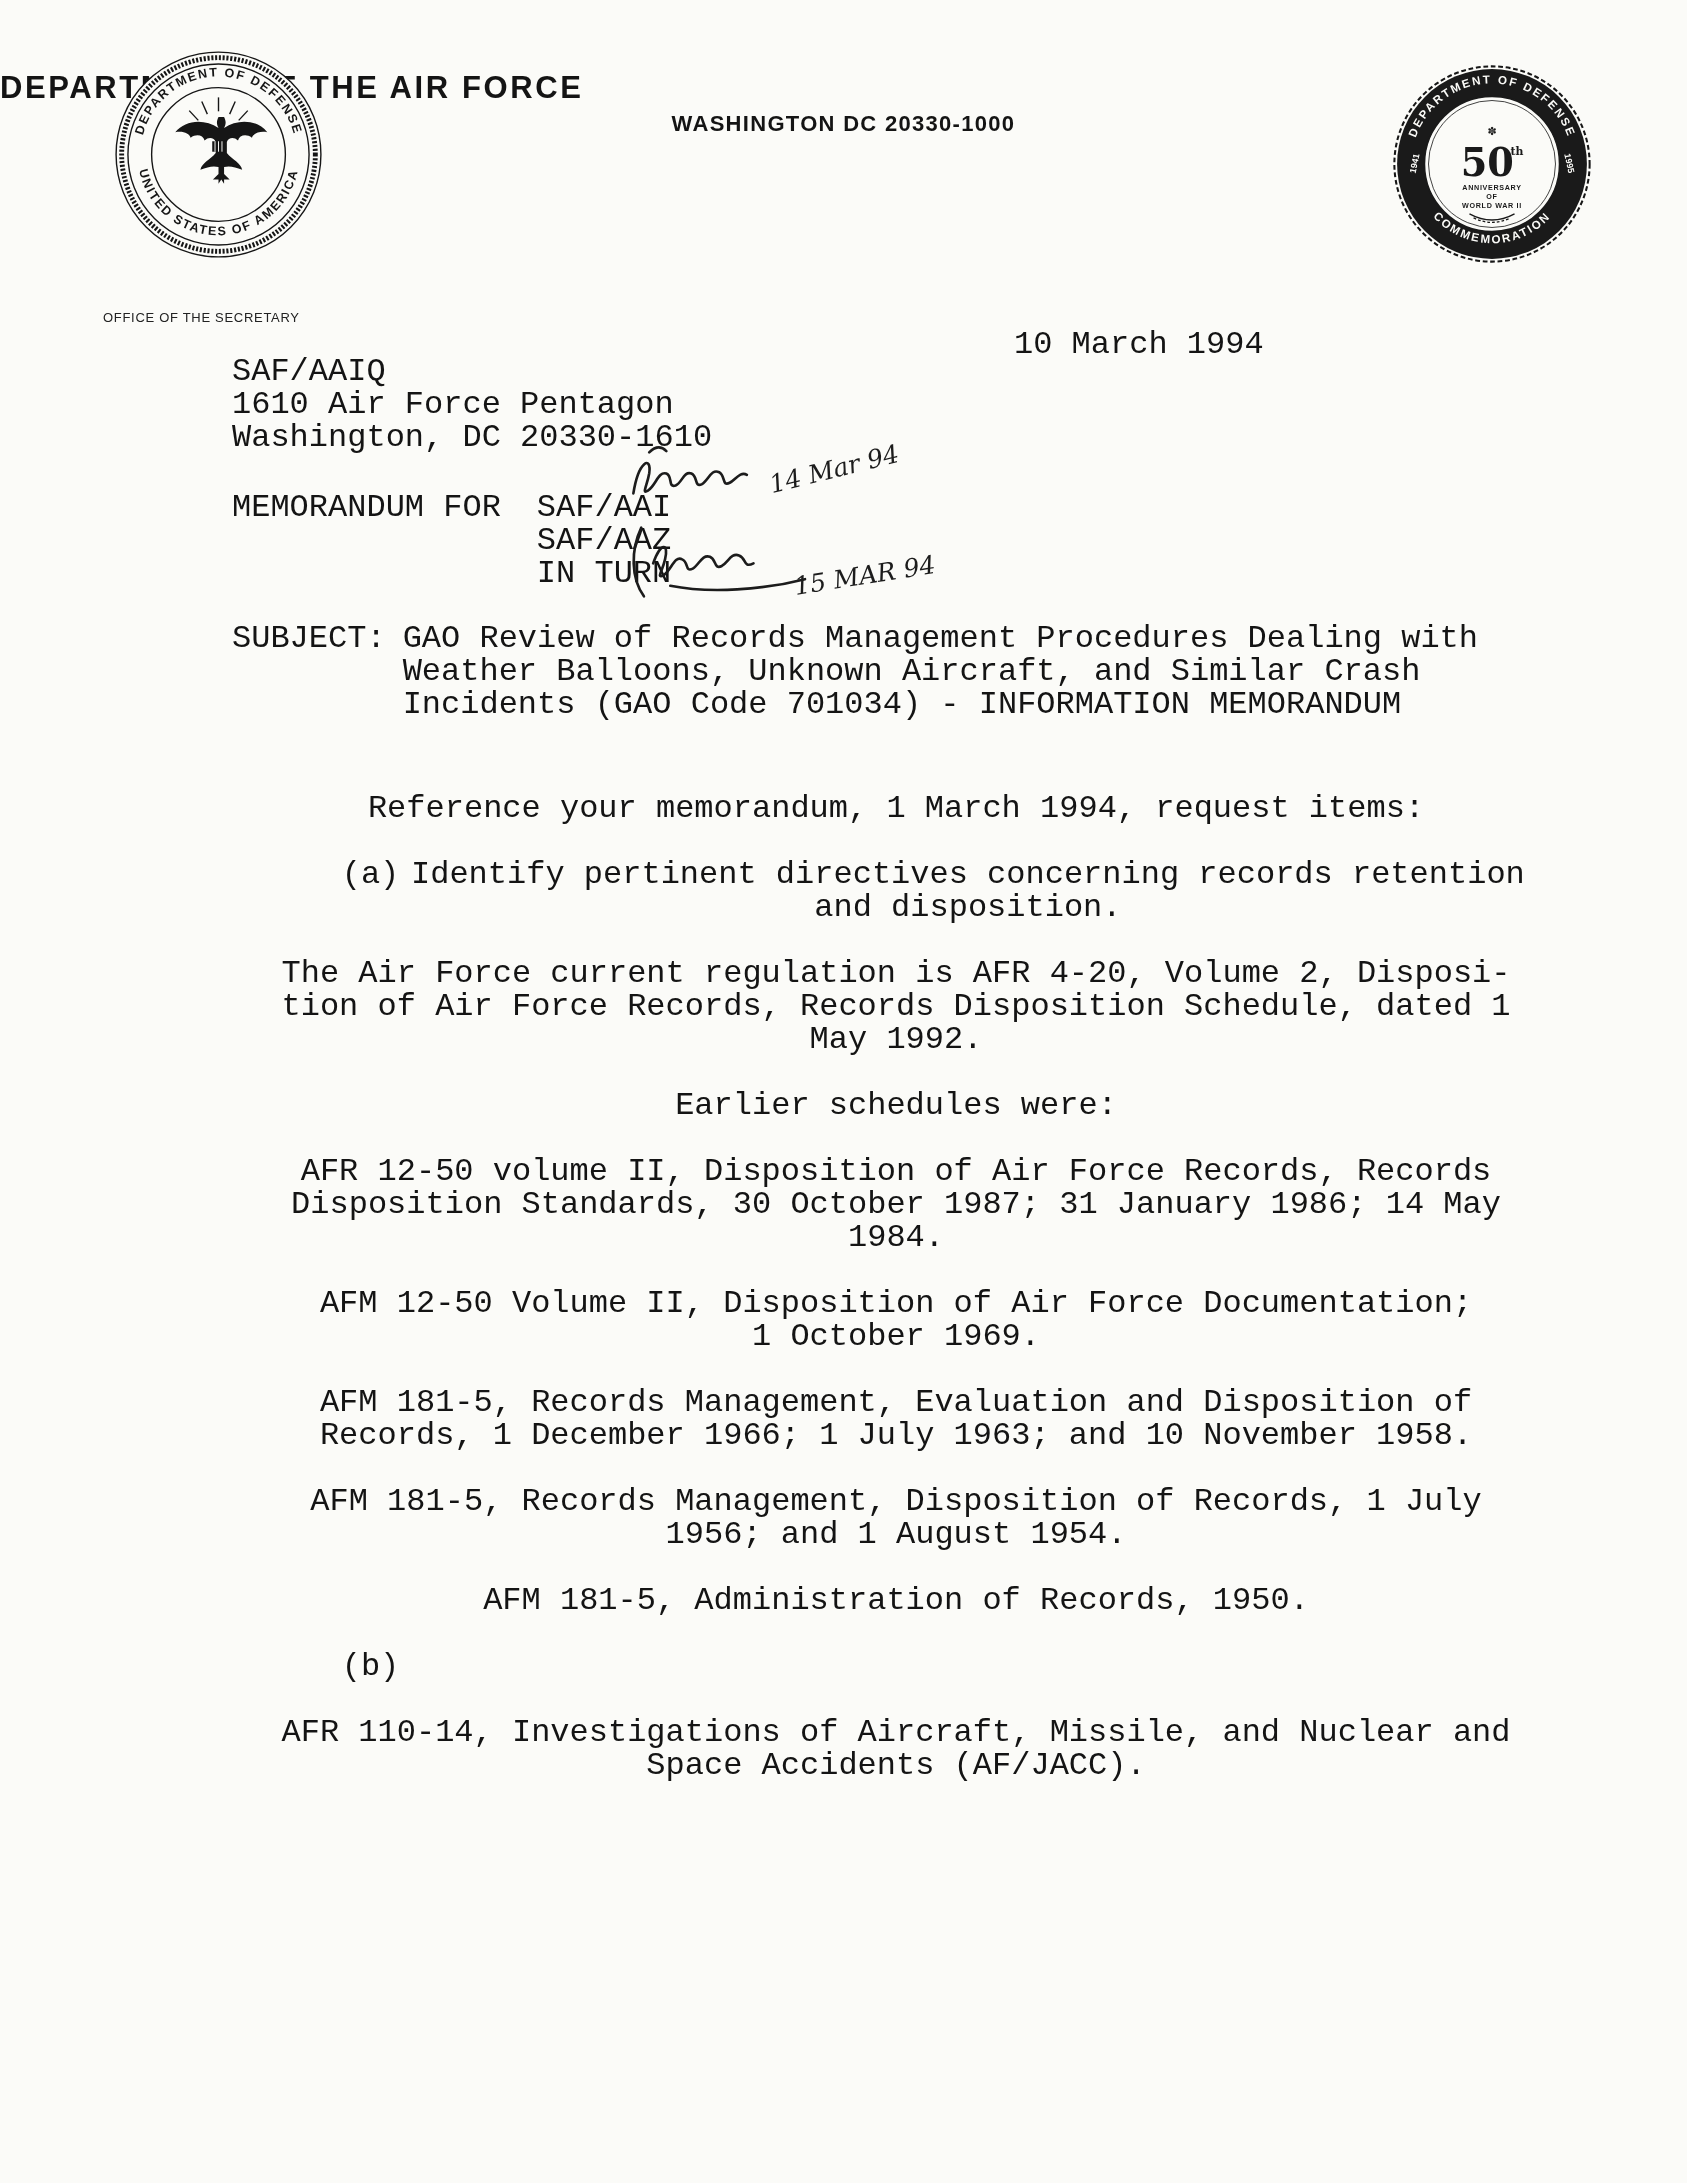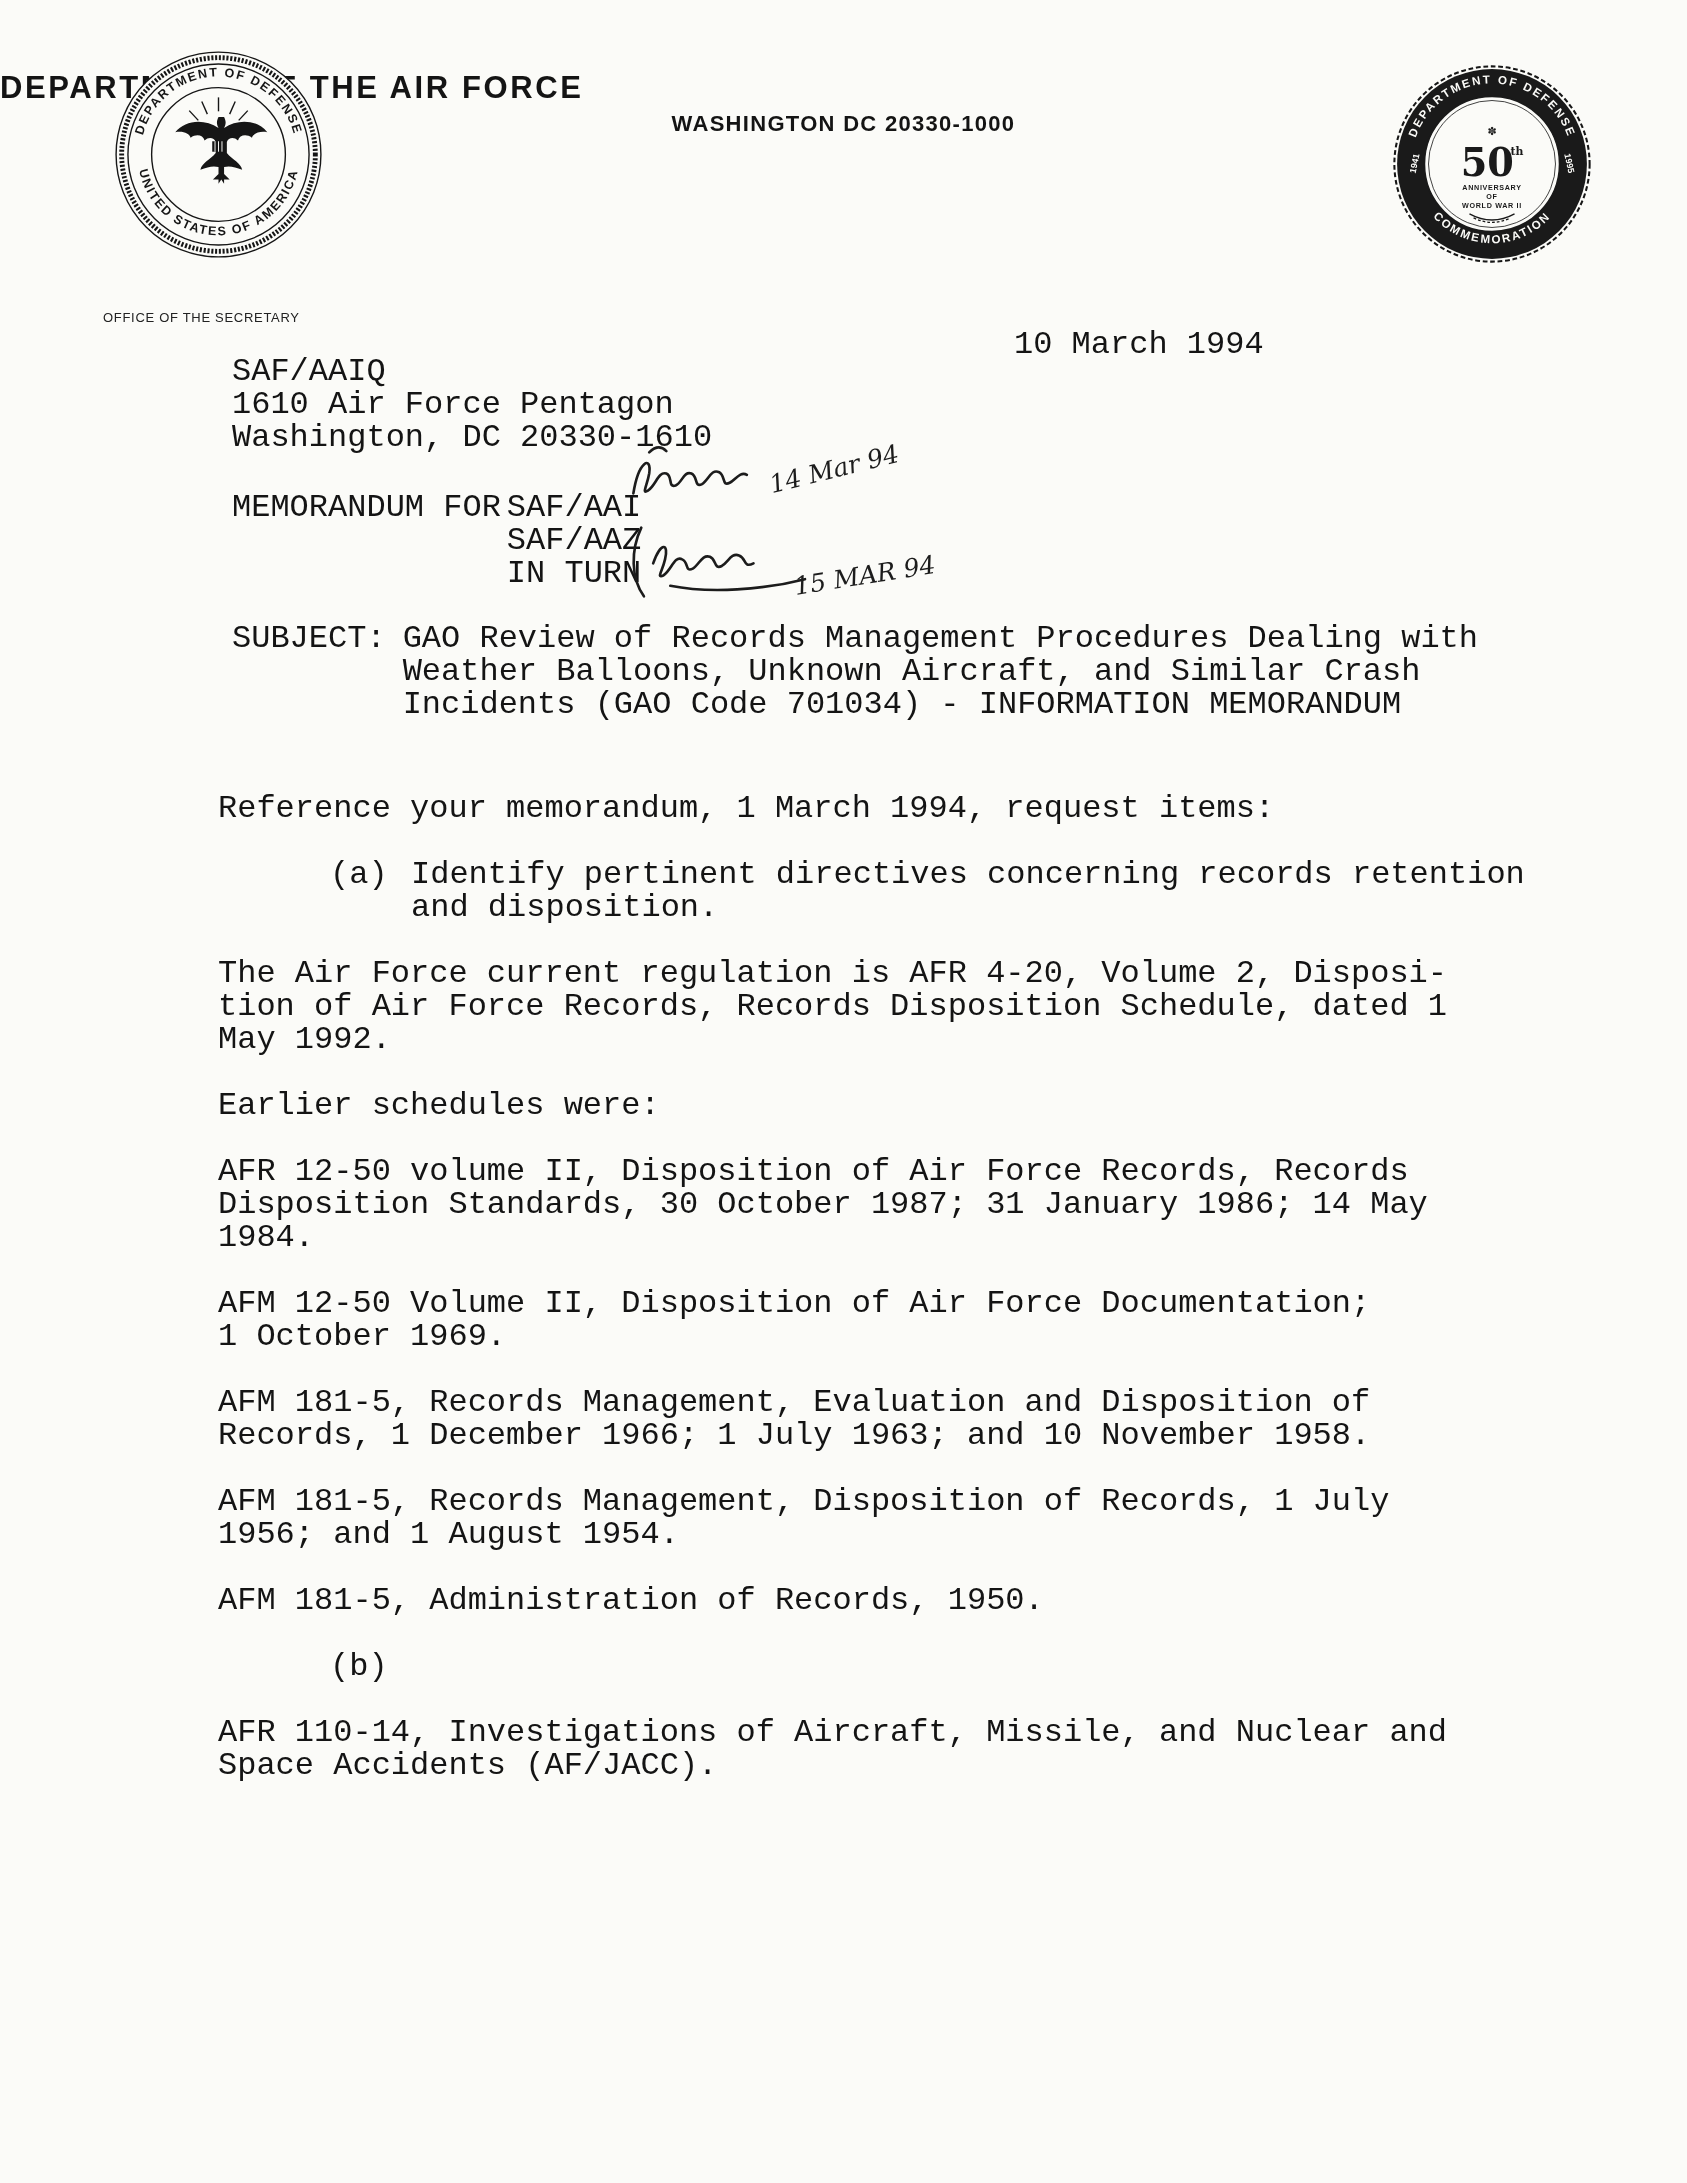--- a/index.html
+++ b/index.html
@@ -28,26 +28,26 @@
   .date-line { position:absolute; left:1014px; top:328px; font-size:32px; }
   
   .seal-left  { position:absolute; left:114px;  top:50px;  }
   .seal-right { position:absolute; left:1393px; top:65px;  }
   .seal-ring-text { font-family:"Liberation Sans", sans-serif; font-weight:700; }
   
   .mono { font-size:32px; line-height:33px; }
   .pre  { white-space:pre-line; }
   .address-block { position:absolute; left:232px; top:355px; }
   .memo-for { position:absolute; left:232px; top:491px; display:flex; }
-  .memo-for .blk-label { margin-right:6px; white-space:nowrap; }
+  .memo-for .blk-label { margin-right:36px; white-space:nowrap; }
   .subject  { position:absolute; left:232px; top:622px; display:flex; }
   .subject .blk-label { margin-right:17px; white-space:nowrap; }
   
   .body-text { position:absolute; left:218px; top:784px; width:1356px; padding-top:8px; }
-  .para { margin-bottom:33px; }
+  .para { margin-bottom:33px;text-align:center; }
   .para.list { display:flex; margin-left:112px; }
   .list-label { flex:0 0 81px; }
   
   .handwriting { position:absolute; left:629px; top:430px; }
   .hw-text {
     font-family:"DejaVu Serif", serif; font-style:italic; font-size:38px;
     fill:#1c1c1c;
   }
   .hw-stroke { fill:none; stroke:#1c1c1c; stroke-width:4; stroke-linecap:round; }
 </style>

